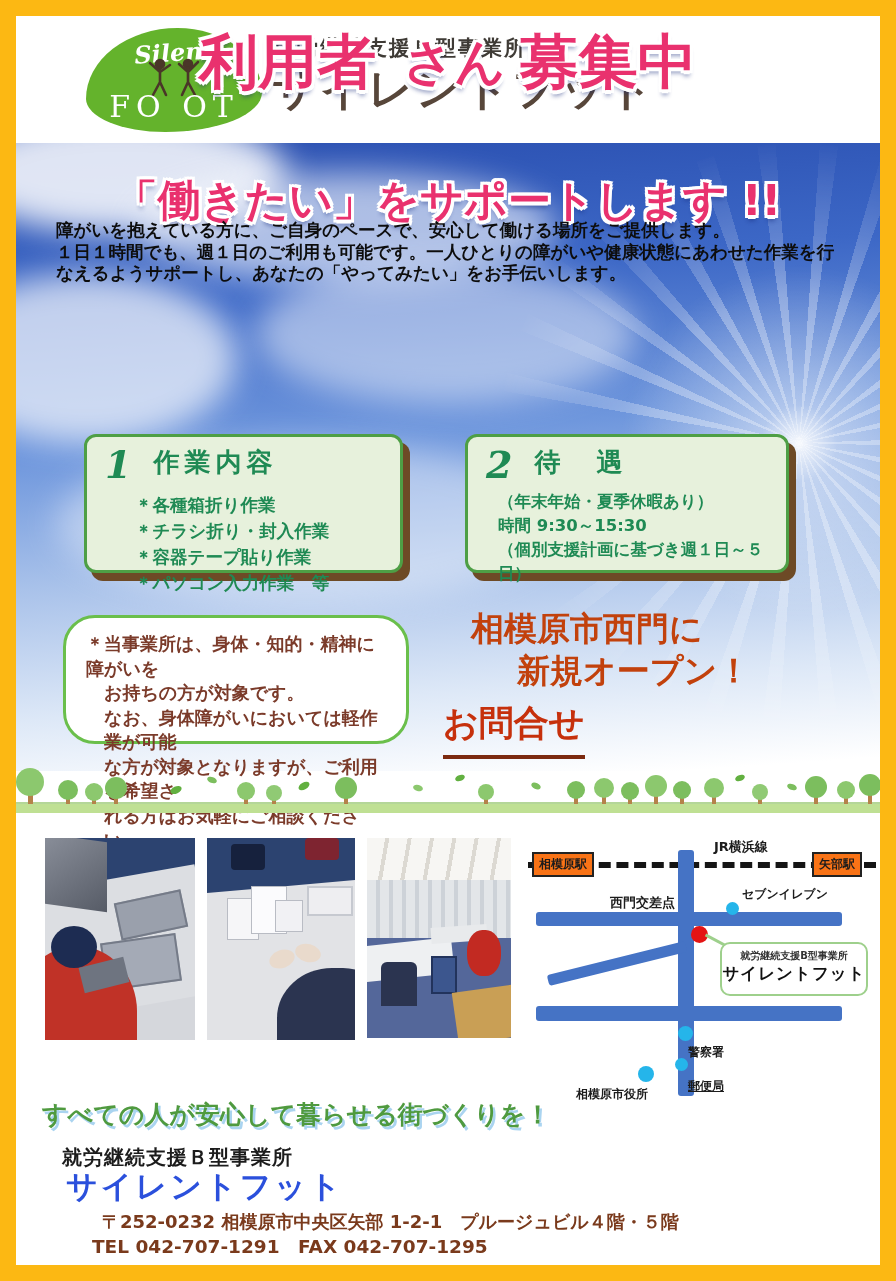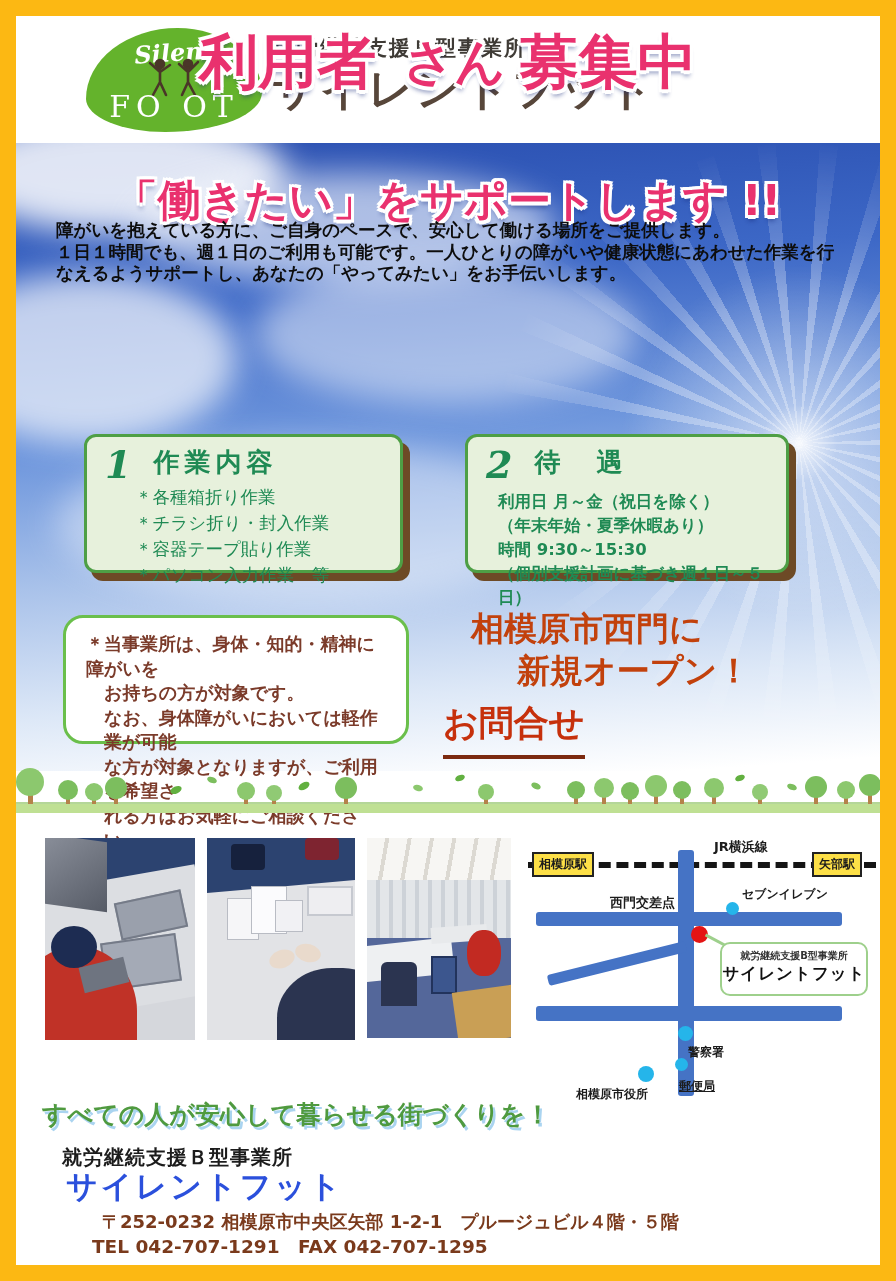--- a/index.html
+++ b/index.html
@@ -46,43 +46,43 @@
   .ht-small{font-size:50px;line-height:1;padding:0 14px 4px 6px;margin-left:21px;}
   .hero-sub{left:0;top:140px;width:864px;text-align:center;font-size:43px;margin-top:16px;}
   .hero-par{left:40px;top:204px;font-size:17.5px;font-weight:bold;color:#0d0d0d;line-height:21.5px;white-space:nowrap;}
   .gbox{
     background:#e7f1dc;border:3px solid #4e9f45;border-radius:12px;
     box-shadow:7px 8px 0 #6d4a26;box-sizing:border-box;padding:8px 0 0 18px;
   }
   .gbox-head{display:flex;align-items:flex-end;color:#1f8a54;}
   .gbox-num{font-family:"DejaVu Serif",serif;font-style:italic;font-weight:bold;font-size:38px;line-height:.9;padding-right:22px;}
   .gbox-title{font-size:26px;font-weight:bold;letter-spacing:5px;padding-bottom:2px;}
-  .gbox-items{margin-top:2px;color:#1f8a54;font-size:17.5px;font-weight:normal;line-height:26px;padding-left:30px;}
+  .gbox-items{margin-top:10px;color:#1f8a54;font-size:17.5px;font-weight:bold;line-height:26px;padding-left:30px;}
   .gbox2-lines{margin-top:8px;color:#1f8a54;font-size:16.5px;font-weight:bold;line-height:24px;padding-left:12px;}
   .note{
-    background:#fff;border:3px solid #6abf4b;border-radius:20px;box-sizing:border-box;
+    background:#fff;border:3px solid #6abf4b;border-radius:32px;box-sizing:border-box;
     padding:14px 16px 10px 20px;color:#7b3b2a;font-size:18px;font-weight:bold;line-height:24.5px;
   }
   .note .indent{padding-left:1em;}
   .open-txt{font-size:33px;font-weight:bold;color:#c2410c;line-height:42px;}
   .open-l2{padding-left:46px;}
   .contact{
     display:flex;align-items:baseline;gap:44px;color:#c6300c;font-weight:bold;font-size:35px;
     border-bottom:4px solid #7c2a10;padding-bottom:8px;
   }
   
   .trees{left:0;top:744px;width:864px;height:56px;}
   
   .photo{position:absolute;overflow:hidden;background:#d5d7dc;}
   .photo div{position:absolute;}
   .caption{left:150px;top:1034px;width:240px;text-align:center;font-size:19px;font-weight:bold;color:#8a3c1d;letter-spacing:4px;}
   
   .map{left:512px;top:822px;width:352px;height:264px;font-weight:bold;color:#1c1c1c;}
   .rail{position:absolute;left:0;top:24px;width:348px;border-top:6px dashed #151515;}
-  .station{position:absolute;background:#fde047;border:2px solid #222;font-size:12px;padding:2px 5px;white-space:nowrap;}
+  .station{position:absolute;background:#f97316;border:2px solid #222;font-size:12px;padding:2px 5px;white-space:nowrap;}
   .maplabel{position:absolute;font-size:12px;white-space:nowrap;}
   .road{position:absolute;background:#4573c5;border-radius:3px;}
   .dot{position:absolute;border-radius:50%;}
   .dot-cyan{background:#25b5ea;}
   .dot-red{background:#e41414;}
   .callout{
     position:absolute;left:192px;top:104px;width:148px;height:54px;background:#fff;
     border:2.5px solid #9ed08c;border-radius:10px;text-align:center;box-sizing:border-box;padding-top:5px;
   }
   .callout-small{font-size:10px;color:#333;}
@@ -149,21 +149,20 @@
       <div>＊パソコン入力作業　等</div>
     </div>
   </div>
 
   <div class="abs gbox" style="left:449px;top:418px;width:324px;height:139px;">
     <div class="gbox-head">
       <span class="gbox-num">2</span>
       <span class="gbox-title">待　遇</span>
     </div>
     <div class="gbox2-lines">
-      <div>利用日 月～金（祝日を除く）</div>
       <div>（年末年始・夏季休暇あり）</div>
       <div>時間 9:30～15:30</div>
       <div>（個別支援計画に基づき週１日～５日）</div>
     </div>
   </div>
 
   <div class="abs note" style="left:47px;top:599px;width:346px;height:129px;">
     <div>＊当事業所は、身体・知的・精神に障がいを</div>
     <div class="indent">お持ちの方が対象です。</div>
     <div class="indent">なお、身体障がいにおいては軽作業が可能</div>
@@ -280,21 +279,21 @@
     <div class="callout">
       <div class="callout-small">就労継続支援B型事業所</div>
       <div class="callout-big">サイレントフット</div>
     </div>
     <div class="road" style="left:18px;top:120px;width:142px;height:11px;transform:rotate(-14deg);"></div>
     <div class="road" style="left:8px;top:168px;width:306px;height:15px;"></div>
     <div class="maplabel" style="left:224px;top:169px;color:#fff;font-size:12.5px;margin-top:16px;">R16</div>
     <div class="dot dot-cyan" style="left:150px;top:188px;width:15px;height:15px;"></div>
     <div class="maplabel" style="left:160px;top:206px;">警察署</div>
     <div class="dot dot-cyan" style="left:147px;top:220px;width:13px;height:13px;"></div>
-    <div class="maplabel" style="left:151px;top:240px;text-decoration:underline;">郵便局</div>
+    <div class="maplabel" style="left:160px;top:240px;text-decoration:underline;">郵便局</div>
     <div class="dot dot-cyan" style="left:110px;top:228px;width:16px;height:16px;"></div>
     <div class="maplabel" style="left:48px;top:248px;">相模原市役所</div>
   </div>
 
   <div class="abs slogan">すべての人が安心して暮らせる街づくりを！</div>
   <div class="abs f-line1">就労継続支援Ｂ型事業所</div>
   <div class="abs f-line2">サイレントフット</div>
   <div class="abs f-addr">〒252-0232 相模原市中央区矢部 1-2-1　プルージュビル４階・５階</div>
   <div class="abs f-tel">TEL 042-707-1291　FAX 042-707-1295</div>
 

